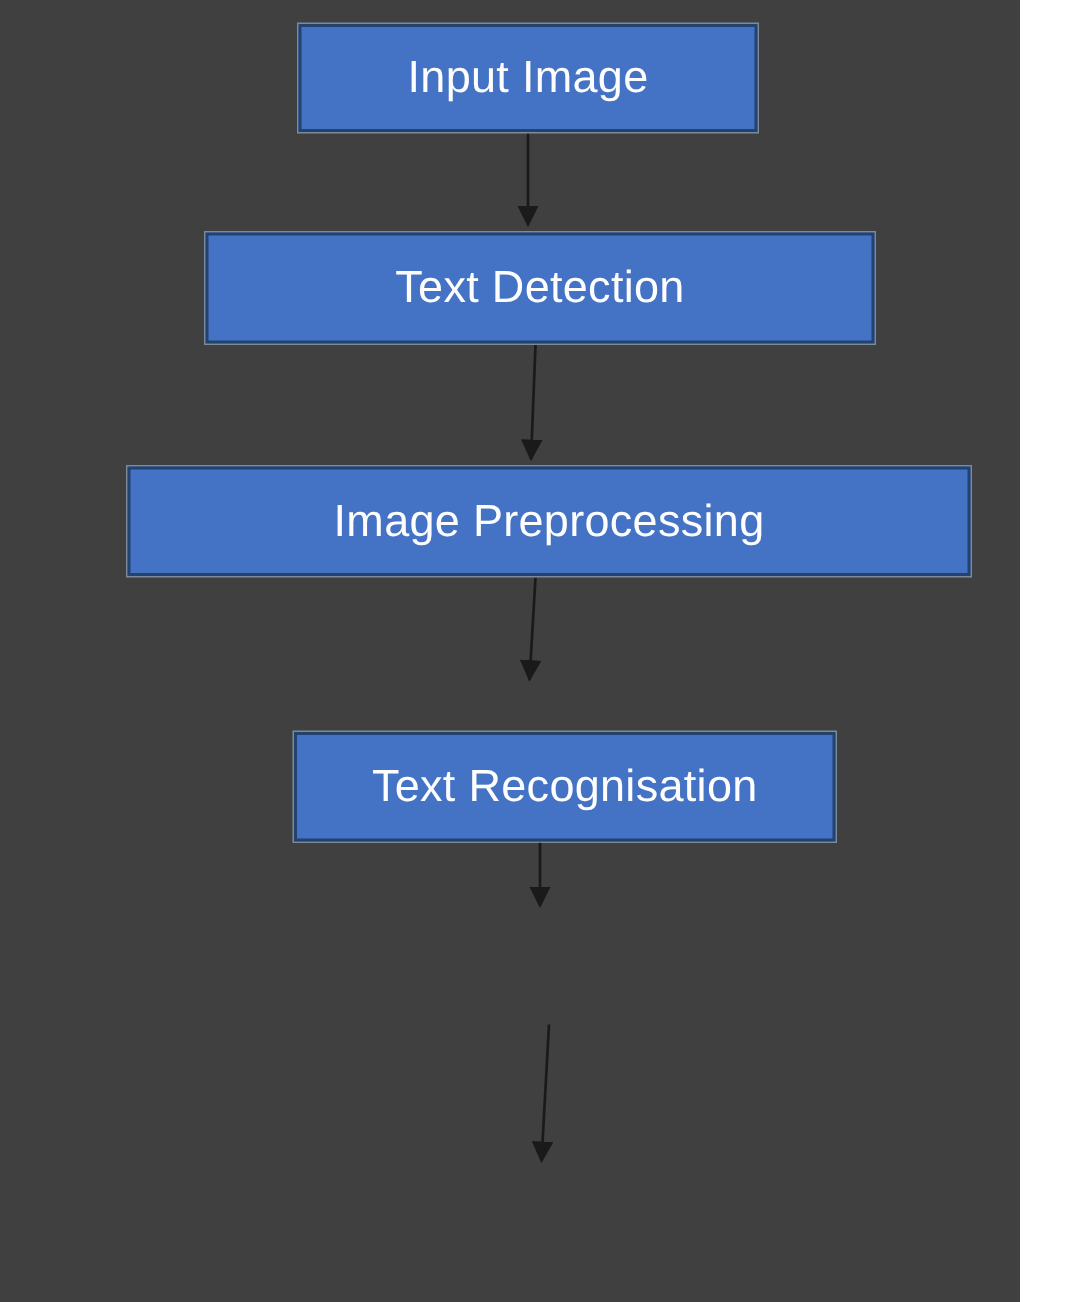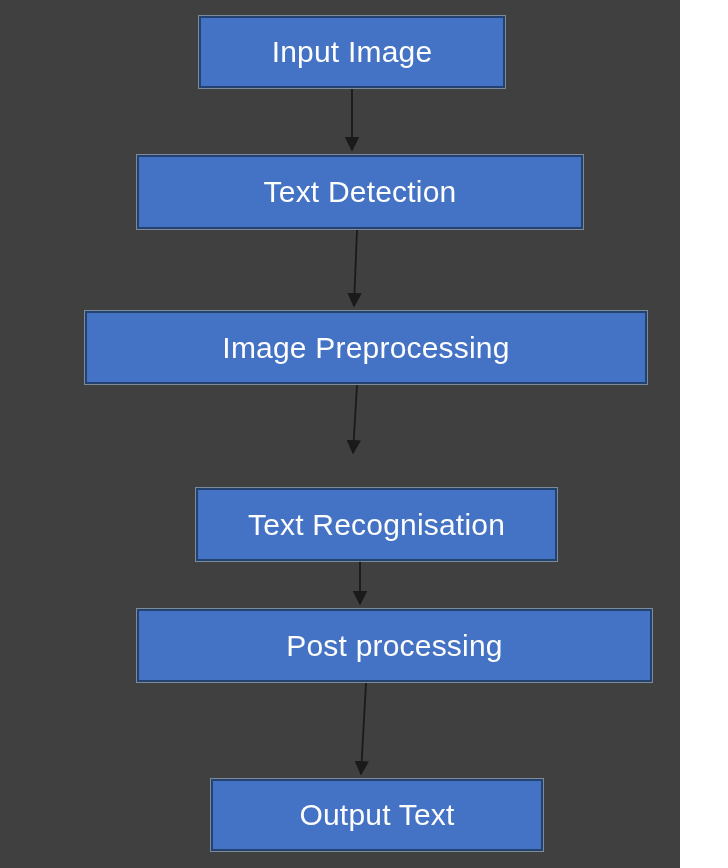--- a/index.html
+++ b/index.html
@@ -73,21 +73,15 @@
   </div>
 
   <div class="node" id="node-text-detection">
     <span>Text Detection</span>
   </div>
 
   <div class="node" id="node-text-recognisation">
     <span>Text Recognisation</span>
   </div>
 
-  <div class="node" id="node-post-processing">
-    <span>Post processing</span>
-  </div>
 
-  <div class="node" id="node-output-text">
-    <span>Output Text</span>
-  </div>
 
 </div>
 
 </body></html>

